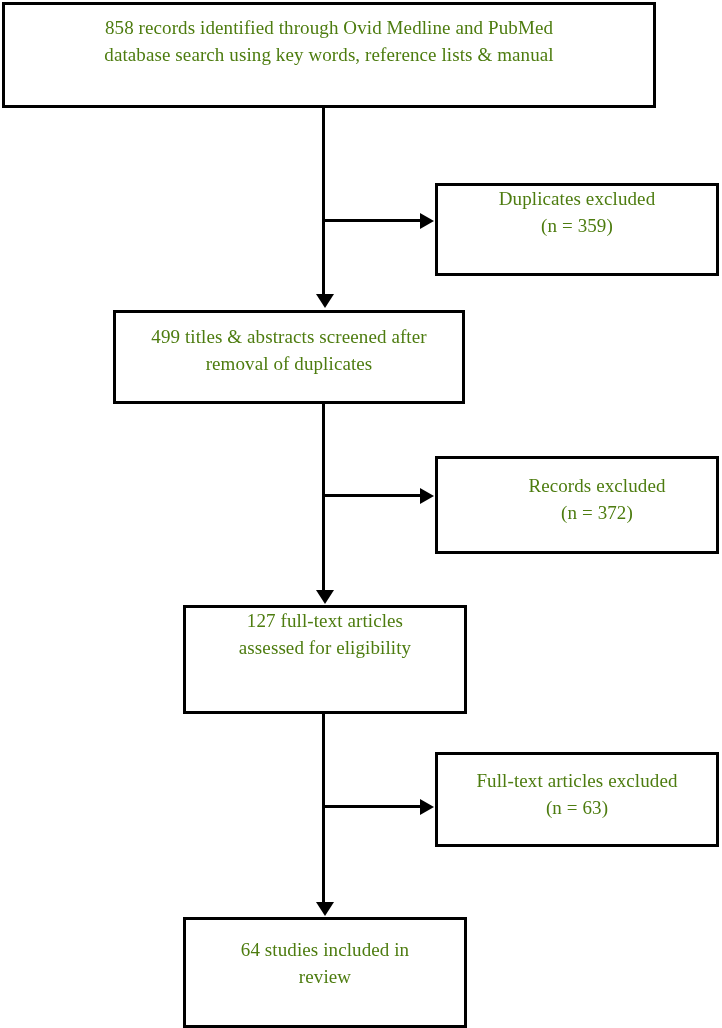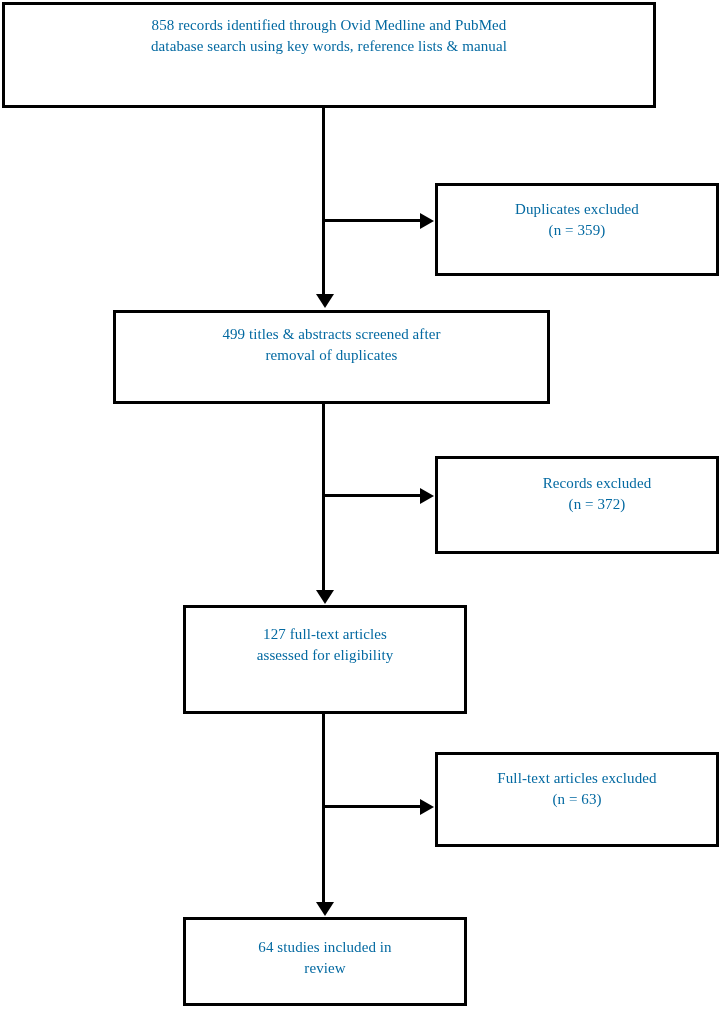--- a/index.html
+++ b/index.html
@@ -22,46 +22,46 @@
     border: 3px solid #000000;
     background: #ffffff;
     display: flex;
     align-items: flex-start;
     justify-content: center;
     z-index: 3;
   }
   .box .box-text {
     display: block;
     text-align: center;
-    color: #0369a1;
-    font-size: 15px;
+    color: #4d7c0f;
+    font-size: 19px;
     line-height: 1.42;
     letter-spacing: 0.1px;
     white-space: pre-line;
   }
   
   #box-identified { left: 2px;   top: 2px;   width: 654px; height: 106px; }
   #box-identified .box-text { padding-top: 10px; width: 600px; }
 
   #box-duplicates { left: 435px; top: 183px; width: 284px; height: 93px; }
-  #box-duplicates .box-text { padding-top: 13px; width: 270px; }
+  #box-duplicates .box-text { width: 270px; }
 
-  #box-screened   { left: 113px; top: 310px; width: 437px; height: 94px; }
+  #box-screened   { left: 113px; top: 310px; width: 352px; height: 94px; }
   #box-screened .box-text { padding-top: 11px; width: 420px; }
 
   #box-records-excluded { left: 435px; top: 456px; width: 284px; height: 98px; padding-left: 40px; }
   #box-records-excluded .box-text { padding-top: 14px; width: 270px; }
 
   #box-fulltext   { left: 183px; top: 605px; width: 284px; height: 109px; }
-  #box-fulltext .box-text { padding-top: 16px; width: 270px; }
+  #box-fulltext .box-text { width: 270px; }
 
   #box-fulltext-excluded { left: 435px; top: 752px; width: 284px; height: 95px; }
   #box-fulltext-excluded .box-text { padding-top: 13px; width: 274px; font-family: Liberation Serif, serif; }
 
-  #box-included   { left: 183px; top: 917px; width: 284px; height: 89px; }
+  #box-included   { left: 183px; top: 917px; width: 284px; height: 111px; }
   #box-included .box-text { padding-top: 17px; width: 270px; }
 
   
   .vline {
     position: absolute;
     width: 3px;
     background: #000000;
     z-index: 1;
   }
   .hline {

